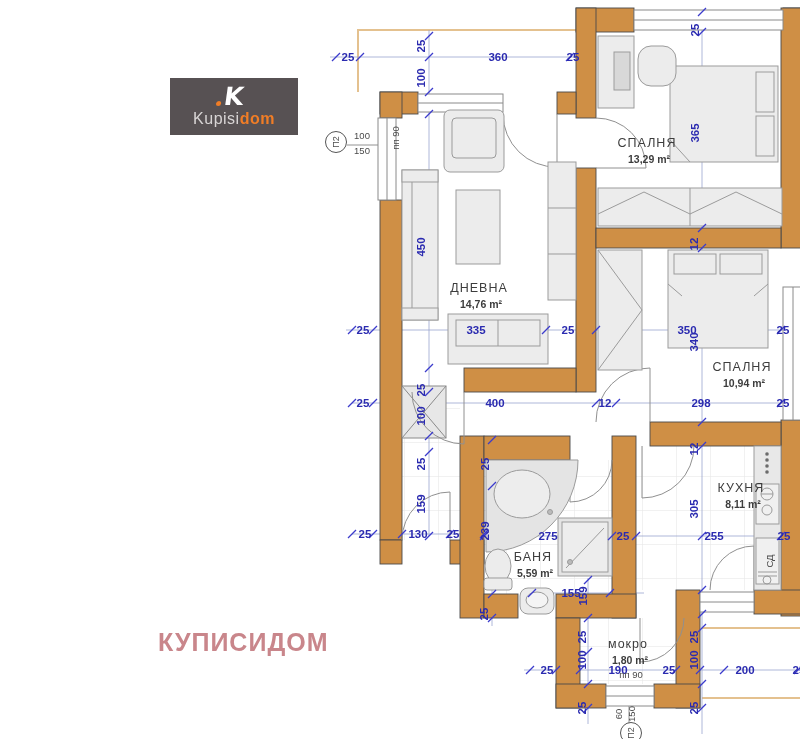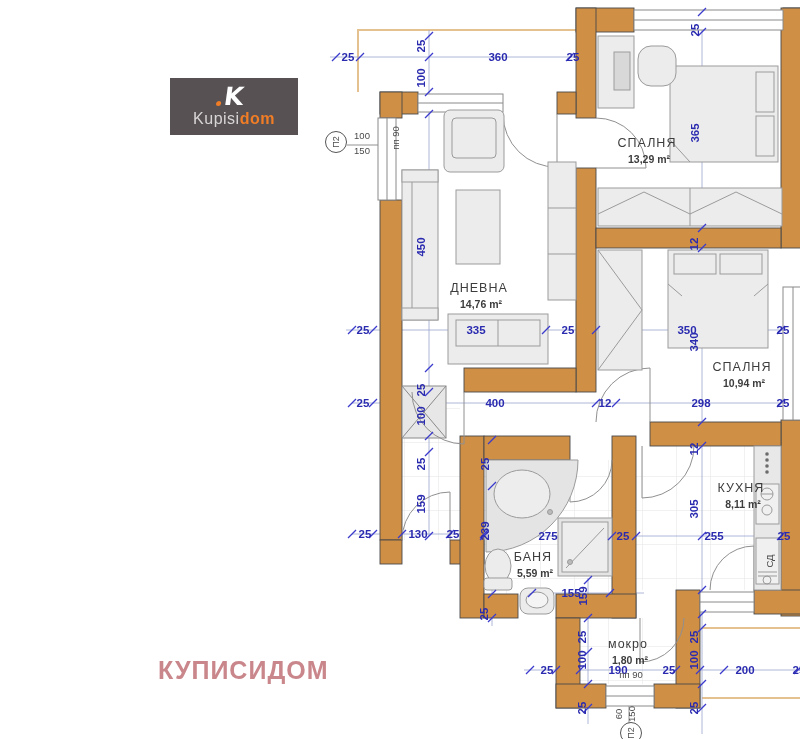--- a/index.html
+++ b/index.html
@@ -10,21 +10,21 @@
   .logo{position:absolute;left:140px;top:78px;width:128px;height:57px;background:#575153;
         display:flex;flex-direction:column;align-items:center;justify-content:center;}
   .logo-k{position:relative;color:#ffffff;font-weight:bold;font-size:25px;line-height:24px;
           font-family:"DejaVu Sans", sans-serif;transform:skewX(-8deg);}
   .logo-dot{position:absolute;left:-7px;bottom:3px;width:5px;height:5px;border-radius:50%;
             background:#f07d26;}
   .logo-name{font-size:16px;letter-spacing:0.5px;margin-top:1px;}
   .logo-name .lt{color:#d8d5d5;}
   .logo-name .rt{color:#f07d26;font-weight:bold;}
   
-  .watermark{position:absolute;left:128px;top:656px;font-size:25px;font-weight:bold;
+  .watermark{position:absolute;left:128px;top:628px;font-size:25px;font-weight:bold;
              color:#c9868b;letter-spacing:1px;}
   
   text.dim{font-family:"Liberation Sans", sans-serif;font-weight:bold;fill:#2b2bb0;}
   text.anno{font-family:"Liberation Sans", sans-serif;fill:#4a4a4a;}
   text.room-name{font-family:"Liberation Sans", sans-serif;fill:#3d3d3d;letter-spacing:1px;}
   text.room-area{font-family:"Liberation Sans", sans-serif;fill:#3d3d3d;font-weight:bold;}
 </style>
 </head>
 <body>
 

